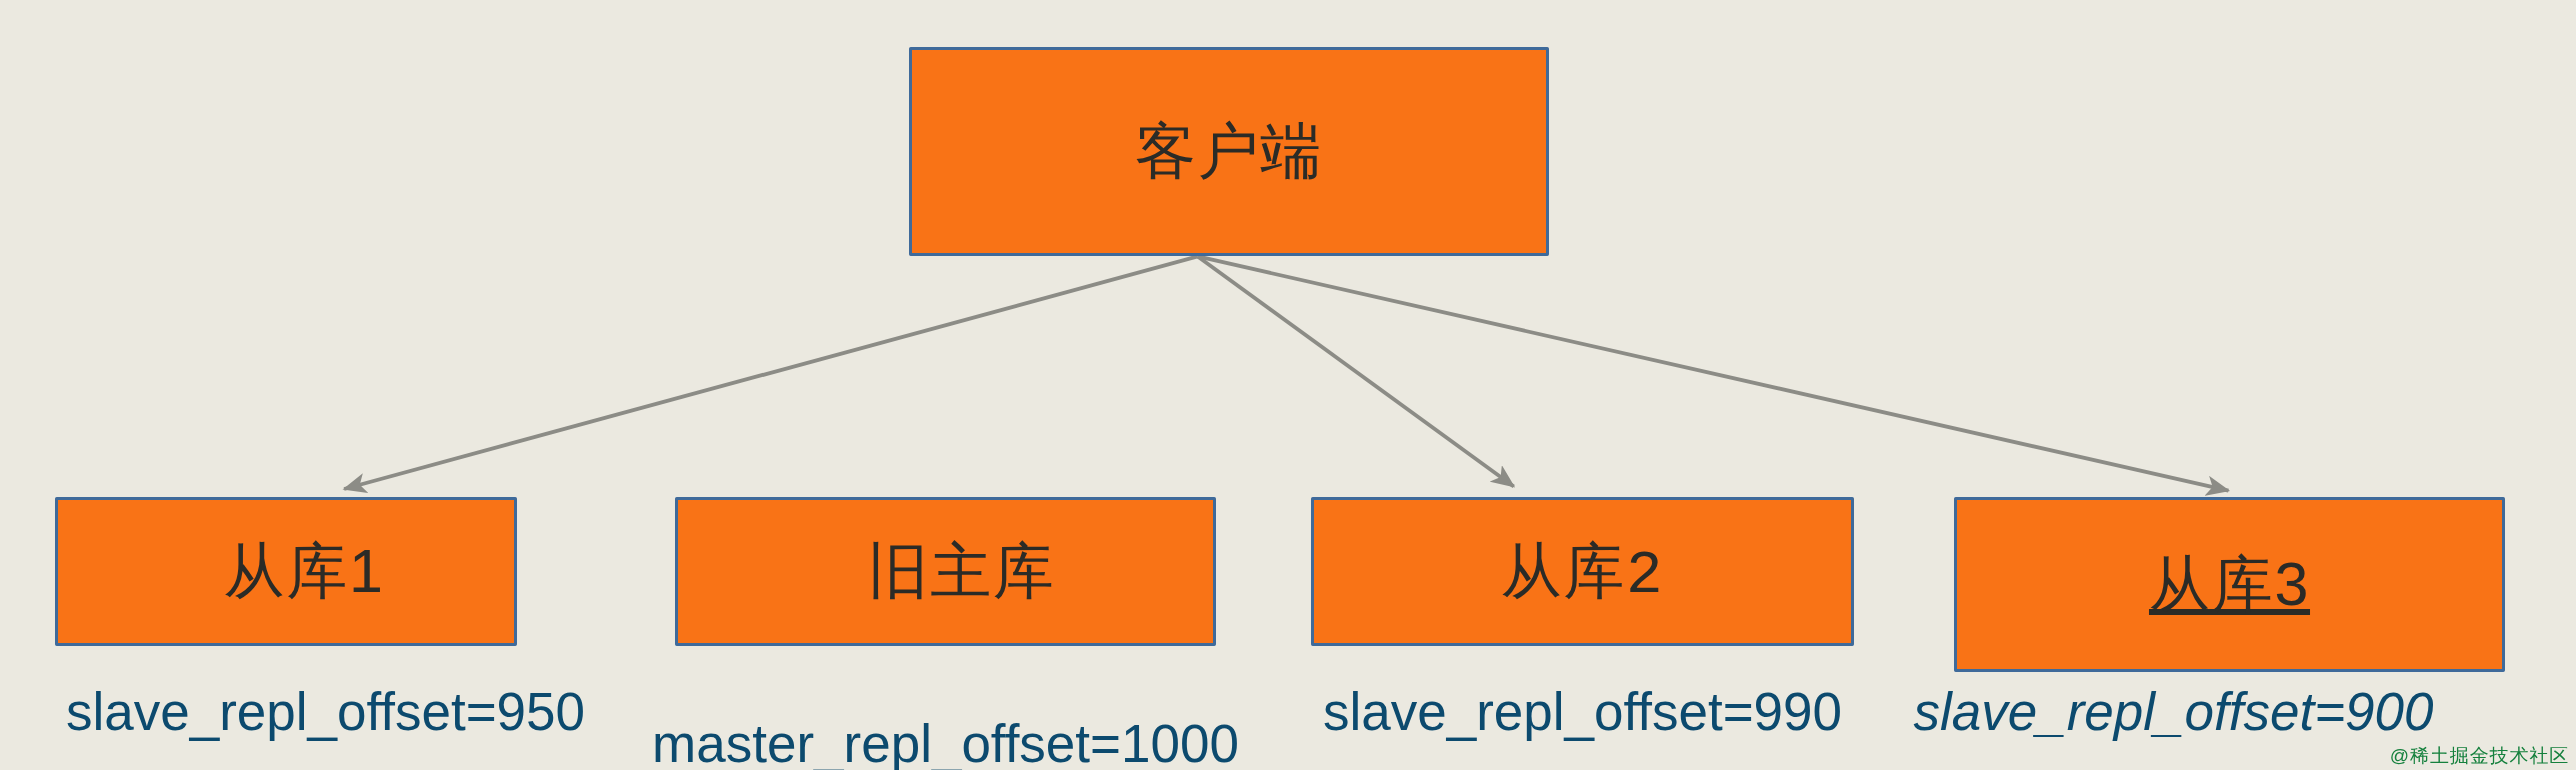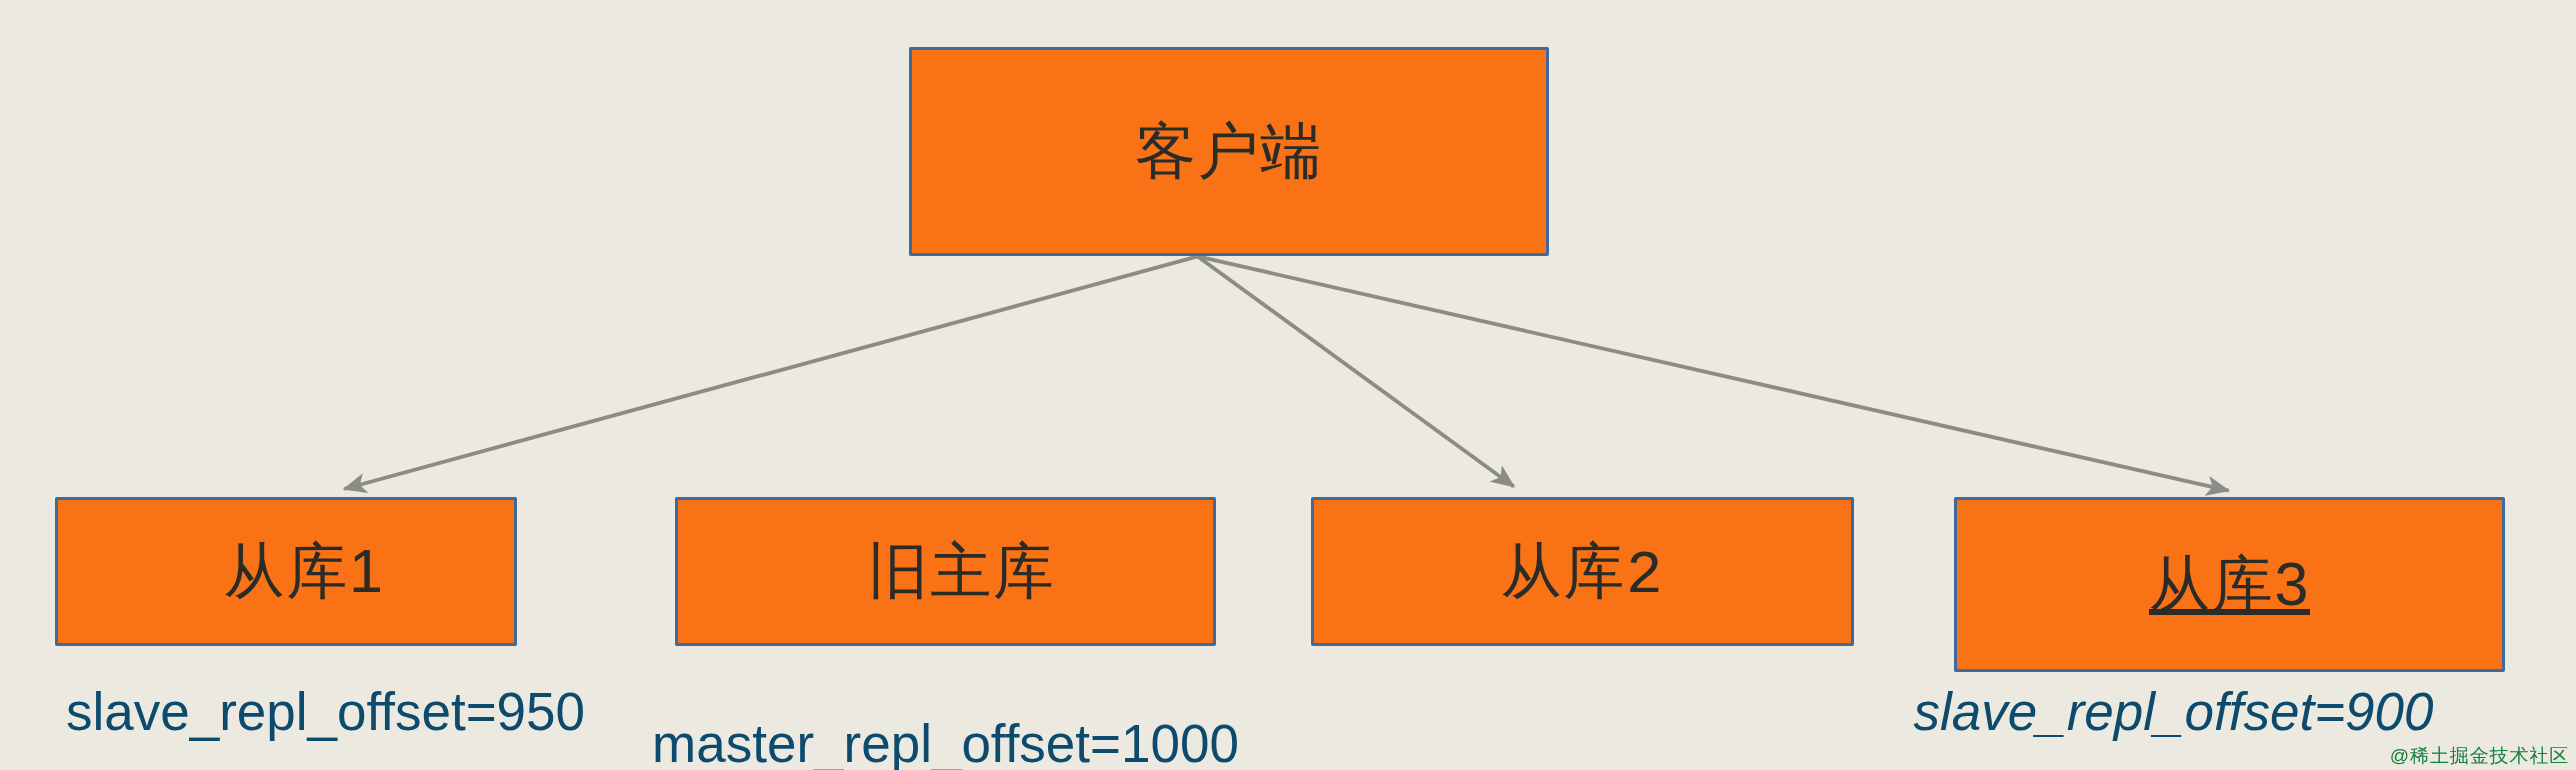--- a/index.html
+++ b/index.html
@@ -105,19 +105,20 @@
   </div>
 
   <div class="node node-slave3">
     <span>从库3</span>
   </div>
 
   <div class="offset-label offset-1">slave_repl_offset=950</div>
 
   <div class="offset-label offset-2">master_repl_offset=1000</div>
 
+  <div class="offset-label offset-3">slave_repl_offset=990</div>
 
   <div class="offset-label offset-4">slave_repl_offset=900</div>
 
   <div class="watermark">@稀土掘金技术社区</div>
 
 </div>
 
 
 </body></html>

